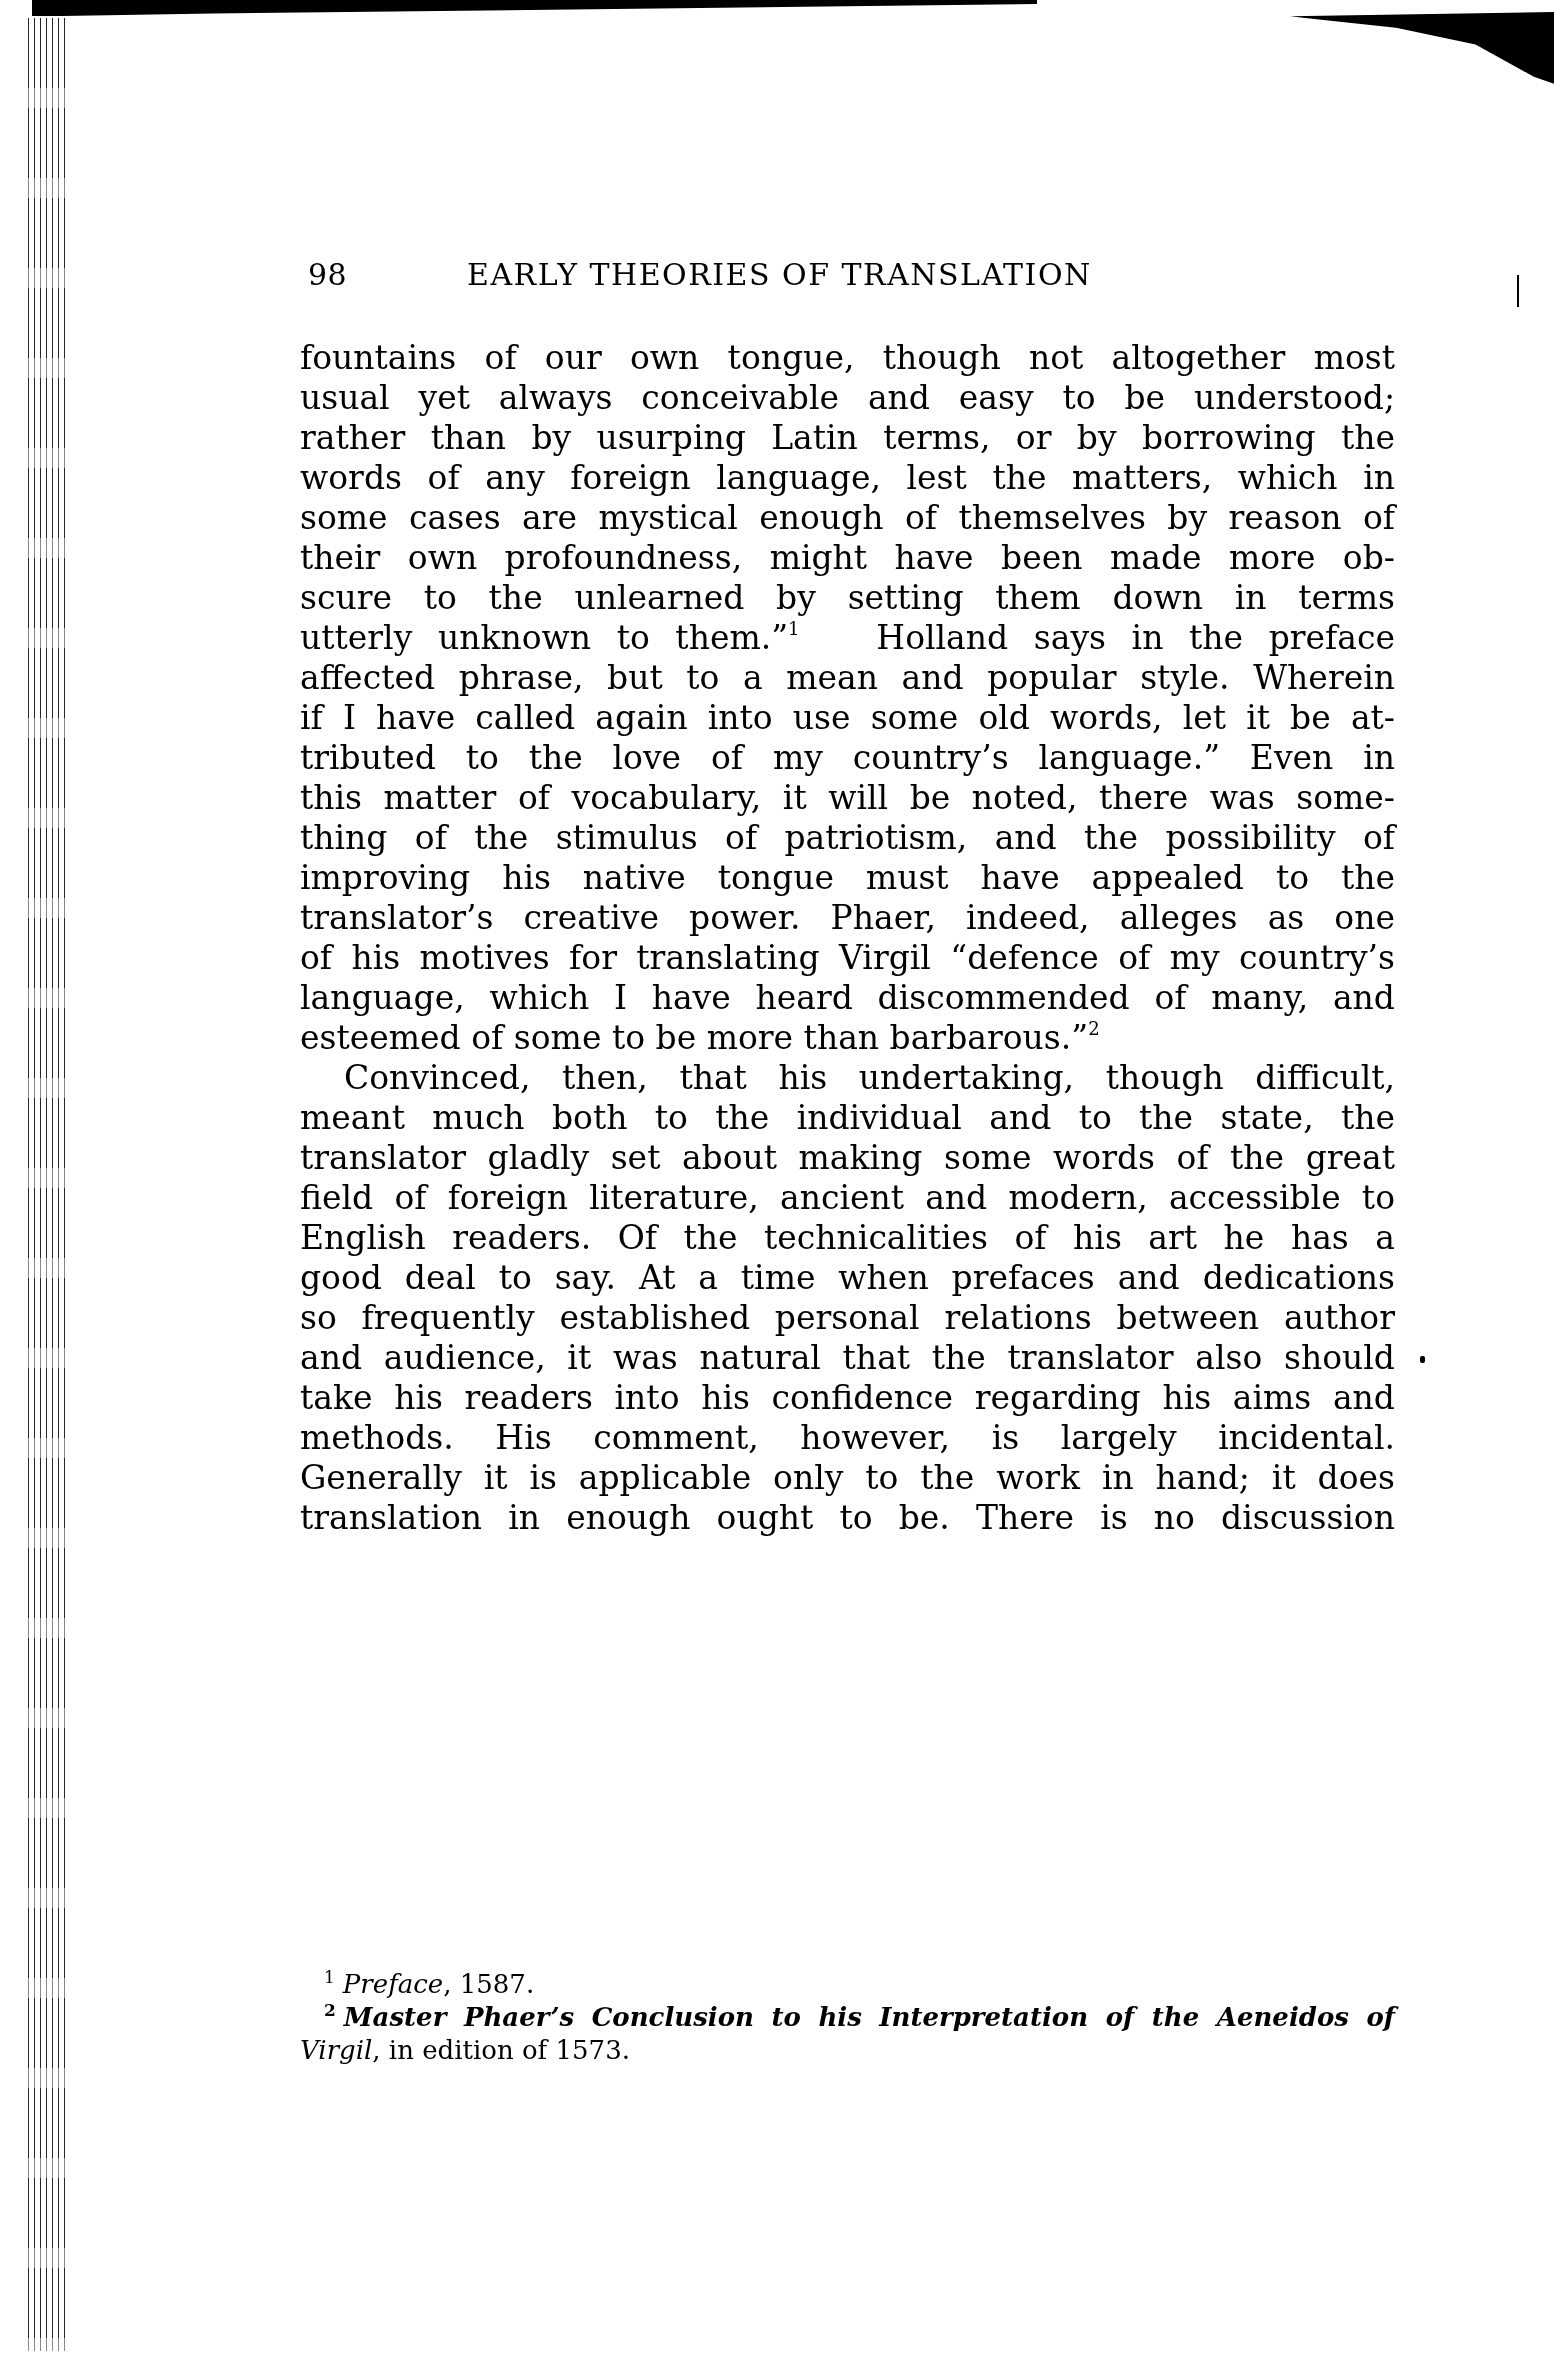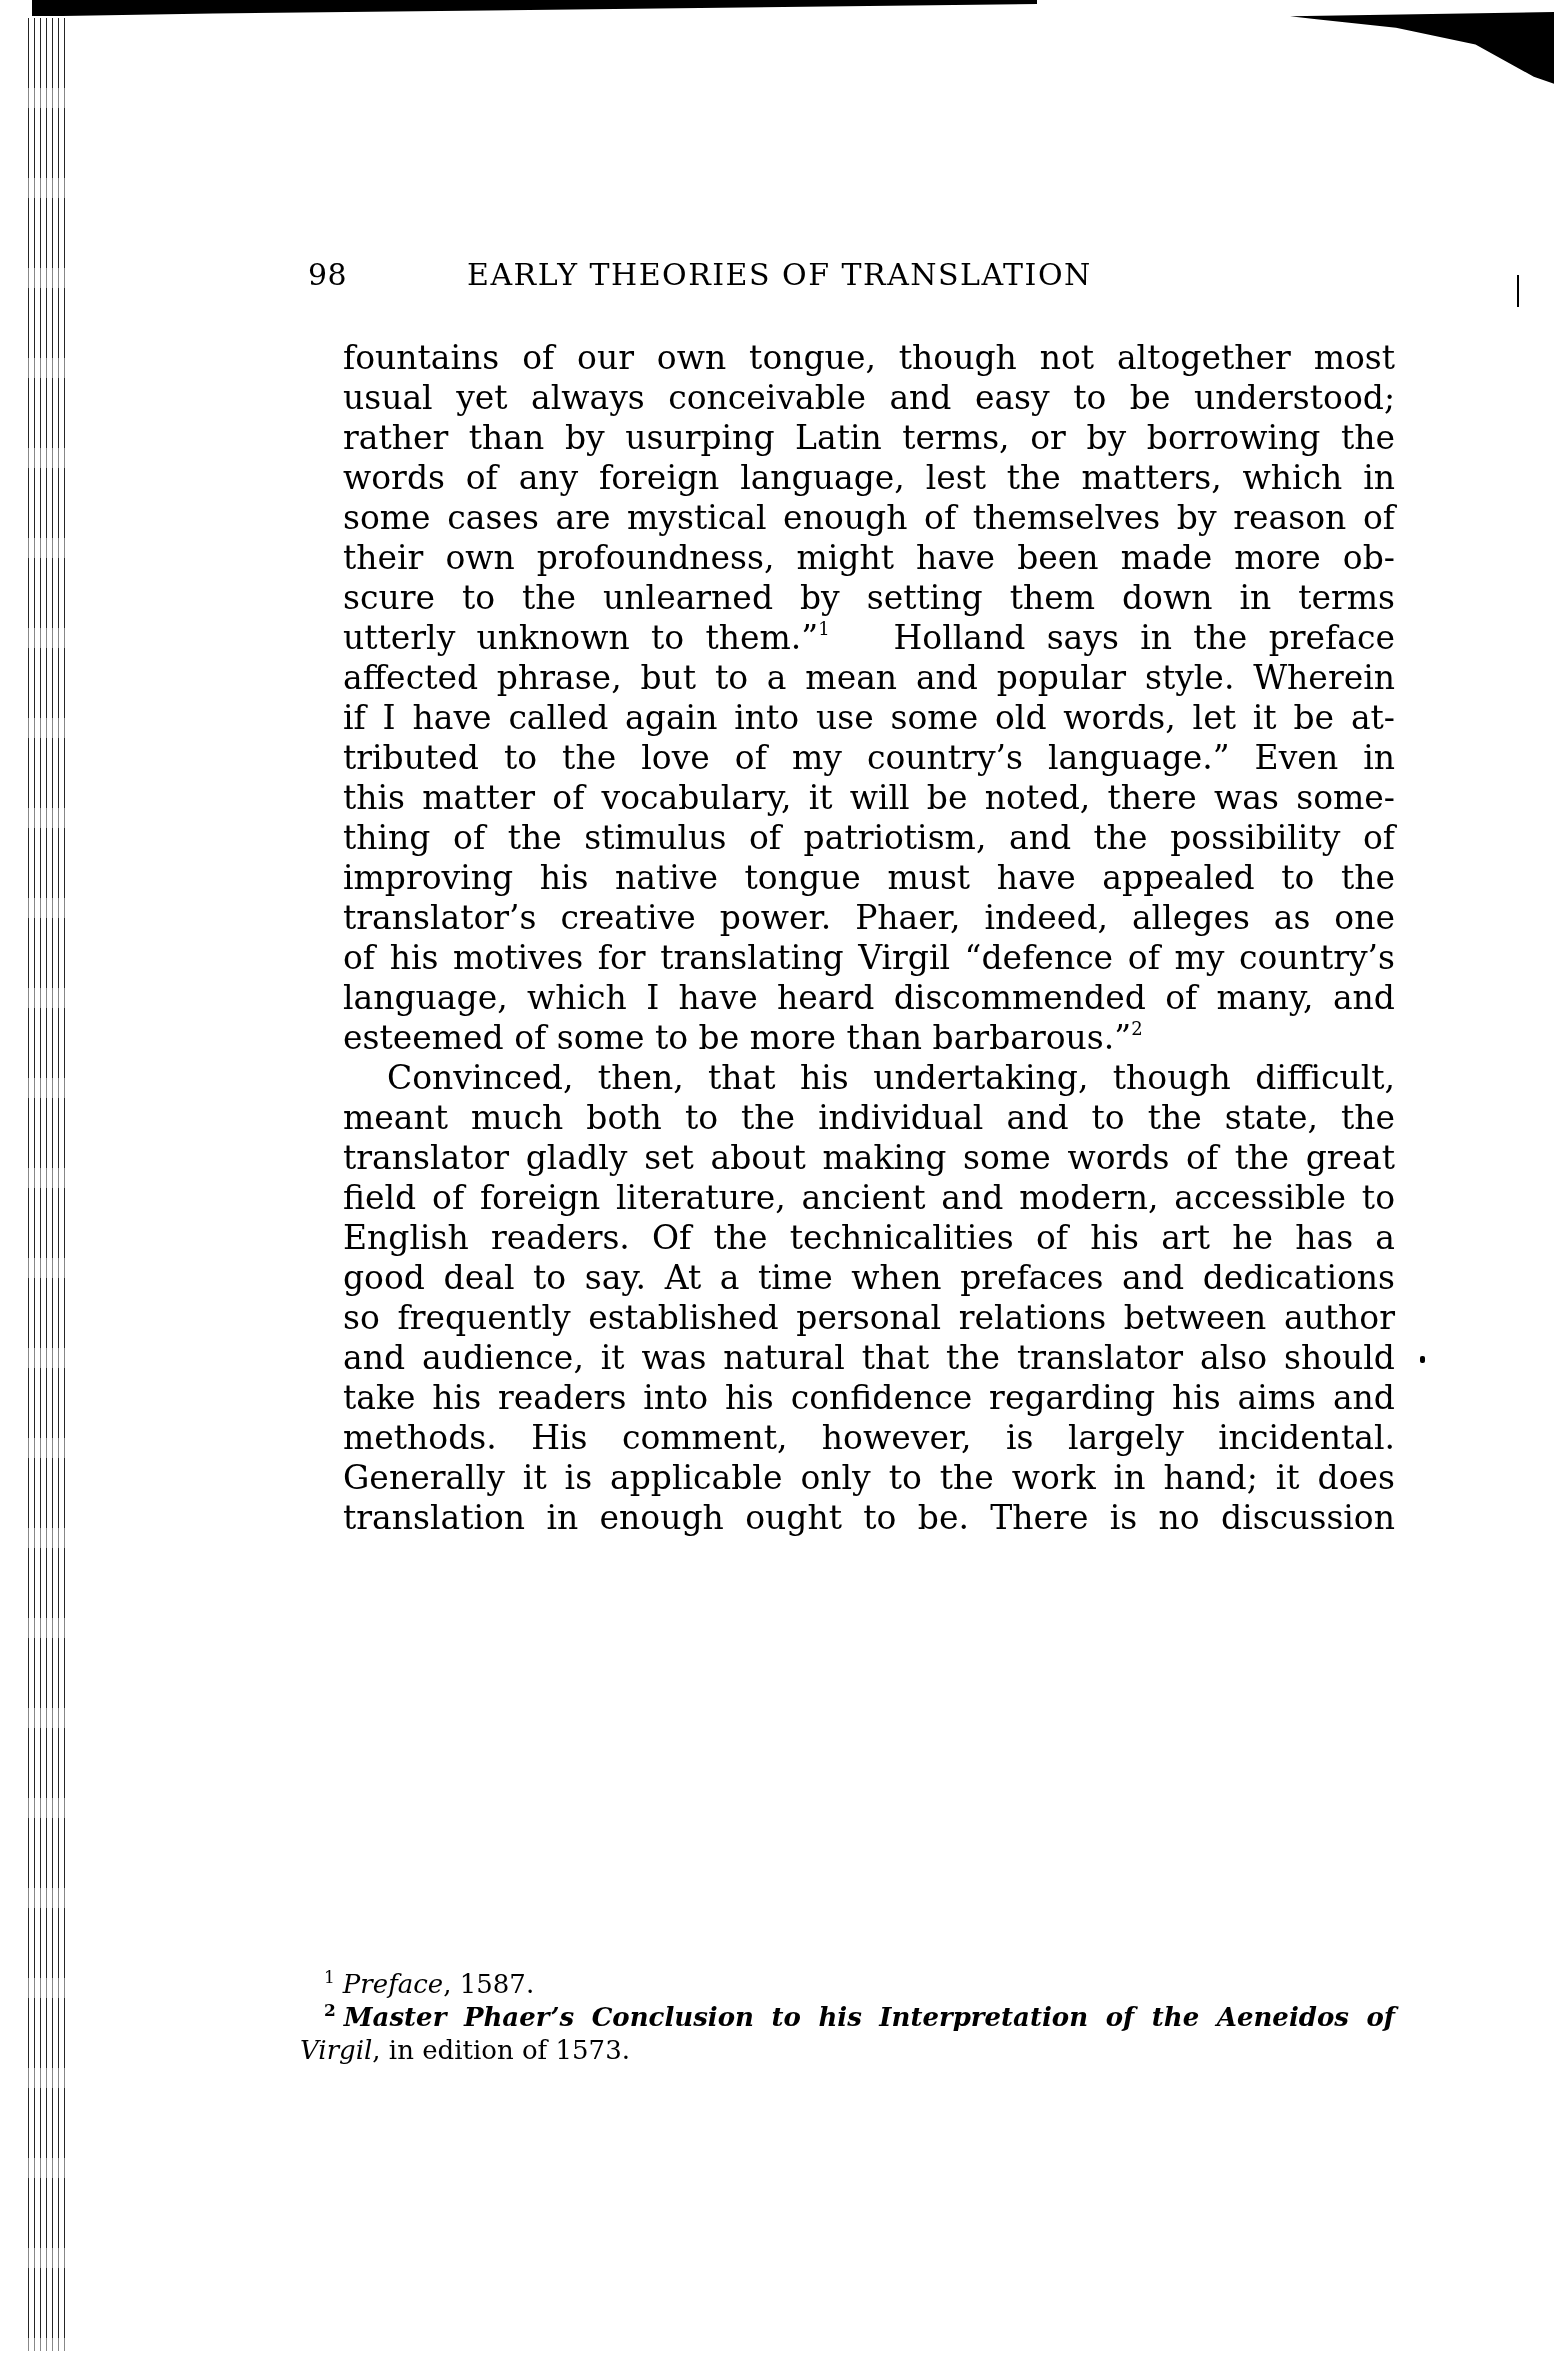--- a/index.html
+++ b/index.html
@@ -16,21 +16,21 @@
     -webkit-mask-image: repeating-linear-gradient(180deg, #000 0, #000 70px, rgba(0,0,0,0.55) 70px, rgba(0,0,0,0.55) 90px);
   }
   .right-tick { position: absolute; left: 1517px; top: 275px; width: 2px; height: 32px; background: #000; }
   .stray-dot { position: absolute; left: 1420px; top: 1356px; width: 5px; height: 7px; background: #000; border-radius: 2px; }
 
   .page-header { position: absolute; left: 300px; top: 257px; width: 1095px; height: 44px; font-size: 30px; letter-spacing: 0.5px; }
   .page-number { position: absolute; left: 0; top: 0; margin-left: 8px; }
   .running-title { position: absolute; left: 167px; top: 0; letter-spacing: 1.5px; }
 
   .body-text { position: absolute; left: 300px; top: 338px; width: 1095px; font-size: 33px; line-height: 40px; }
-  .line { display: block; white-space: nowrap; text-align: justify; text-align-last: justify; height: 40px; margin-left: 43px; }
+  .line { display: block; white-space: nowrap; text-align: justify; text-align-last: justify; height: 40px; }
   .line.last { text-align-last: left; }
   .line.indent { padding-left: 44px; }
   sup { font-size: 18px; vertical-align: 14px; line-height: 0; }
 
   .footnotes { position: absolute; left: 300px; top: 1968px; width: 1095px; font-size: 26px; line-height: 33px; }
   .fn-line { display: block; white-space: nowrap; height: 33px; }
   .fn-line.indent { padding-left: 24px; }
   .fn-line.justify { text-align: justify; text-align-last: justify; font-weight: bold; }
   .fn-num { font-size: 17px; vertical-align: 10px; line-height: 0; margin-right: 8px; }
   .it { font-style: italic; }

